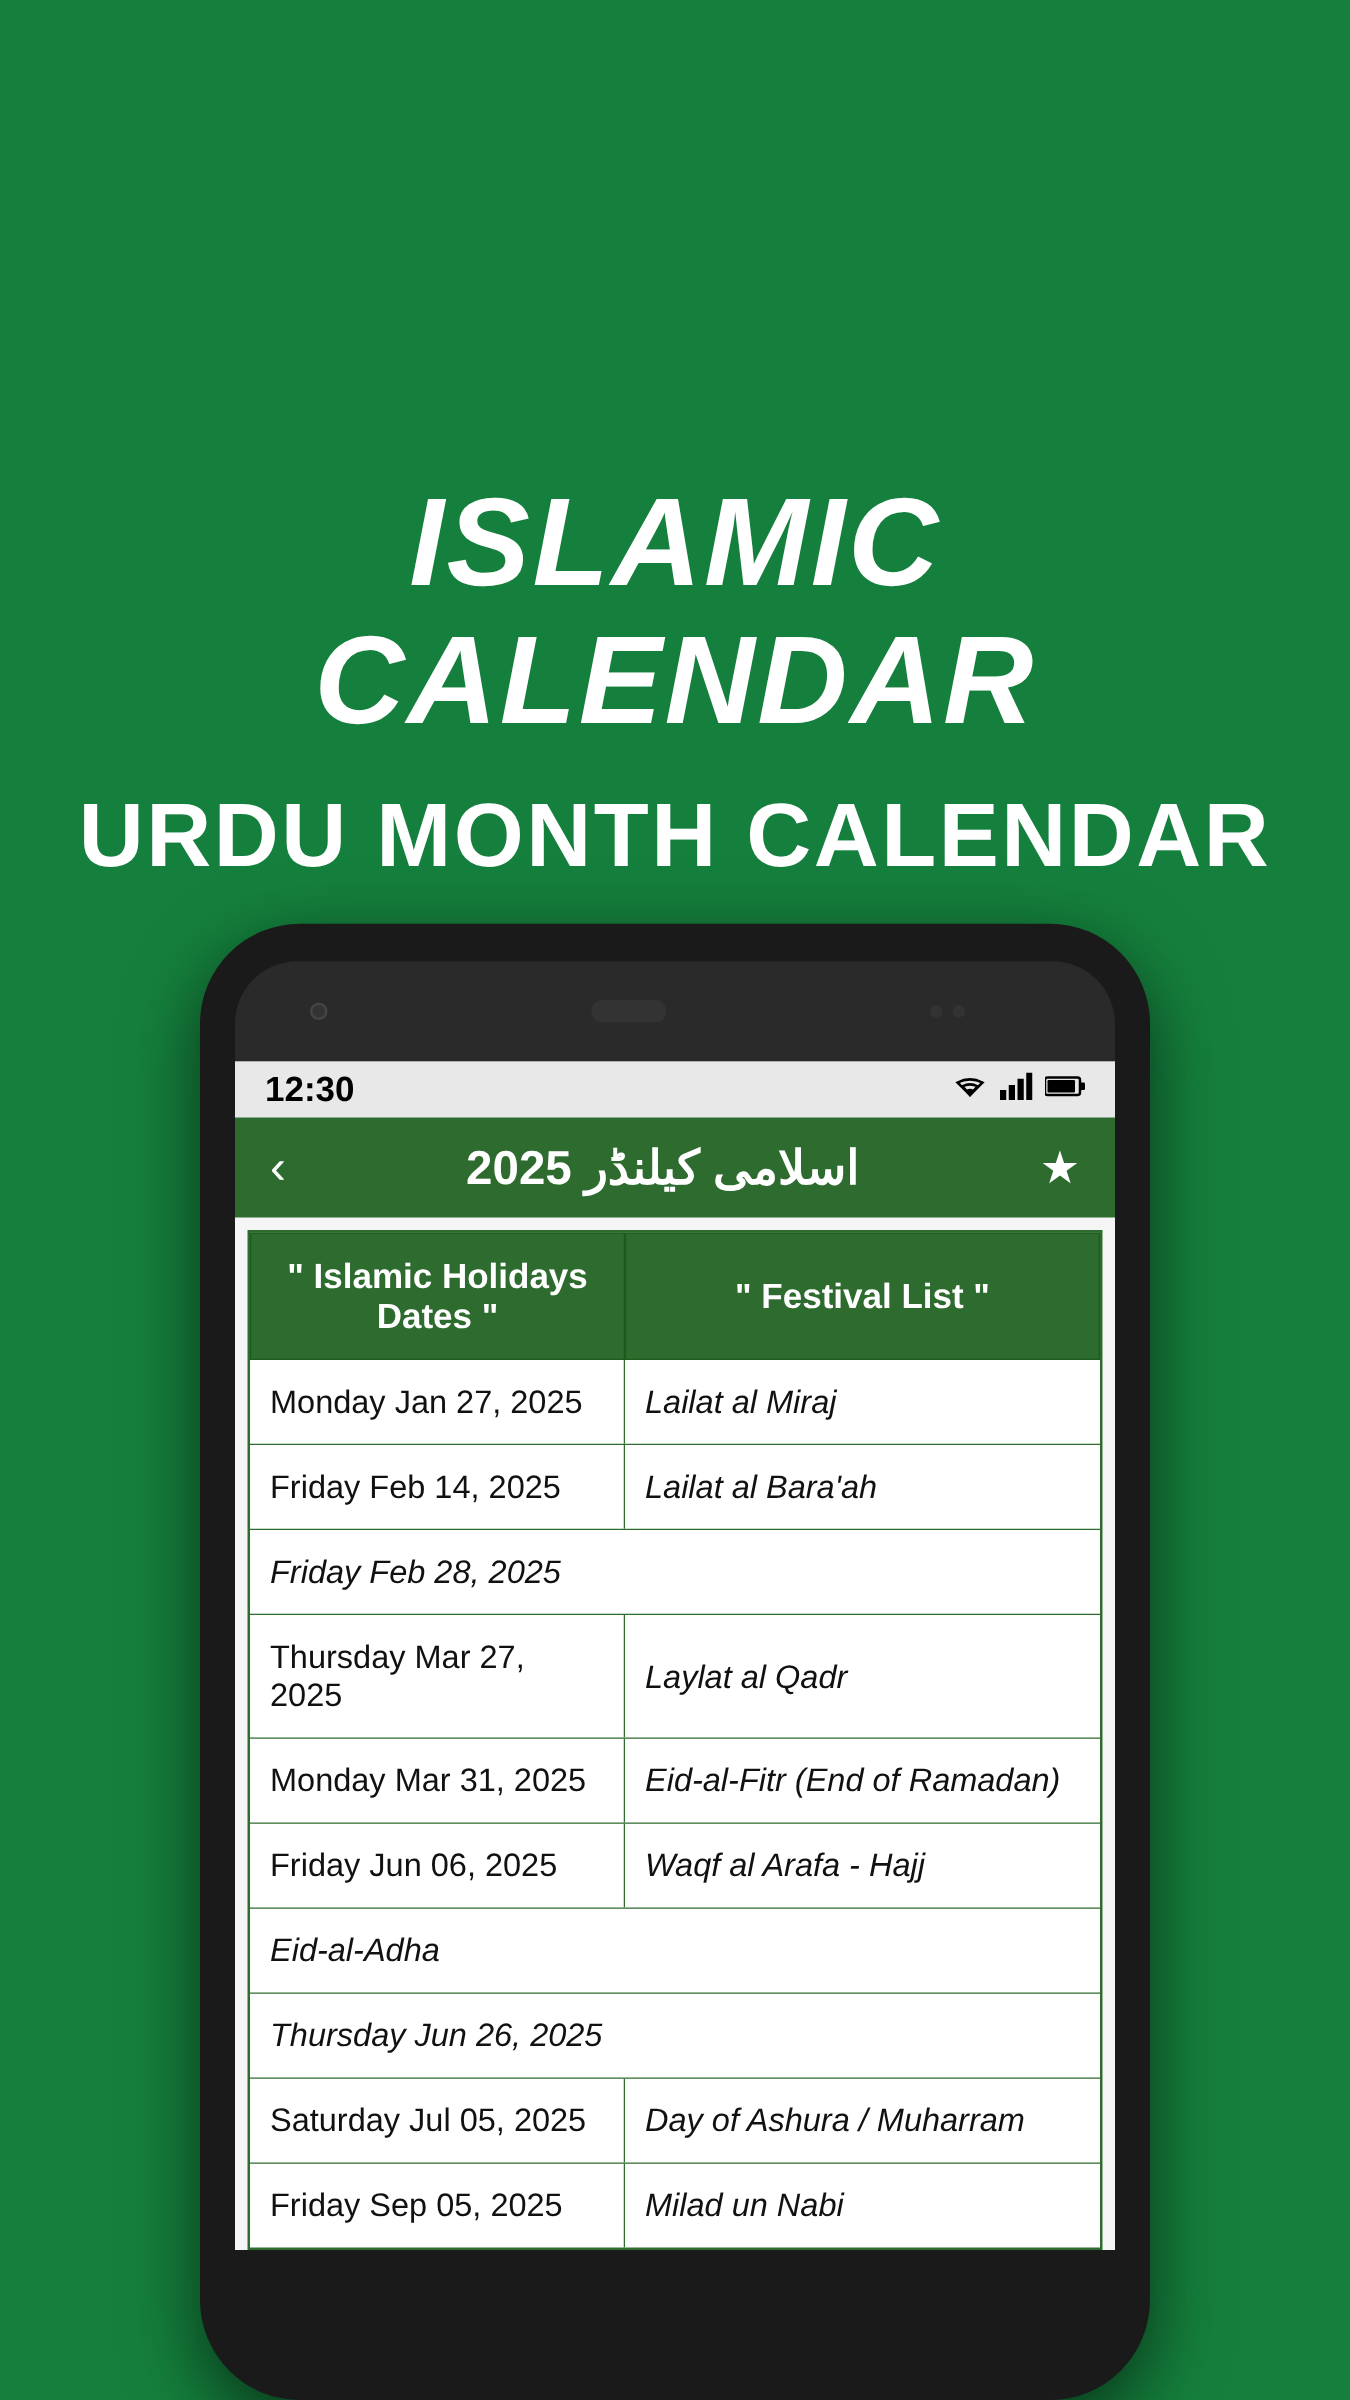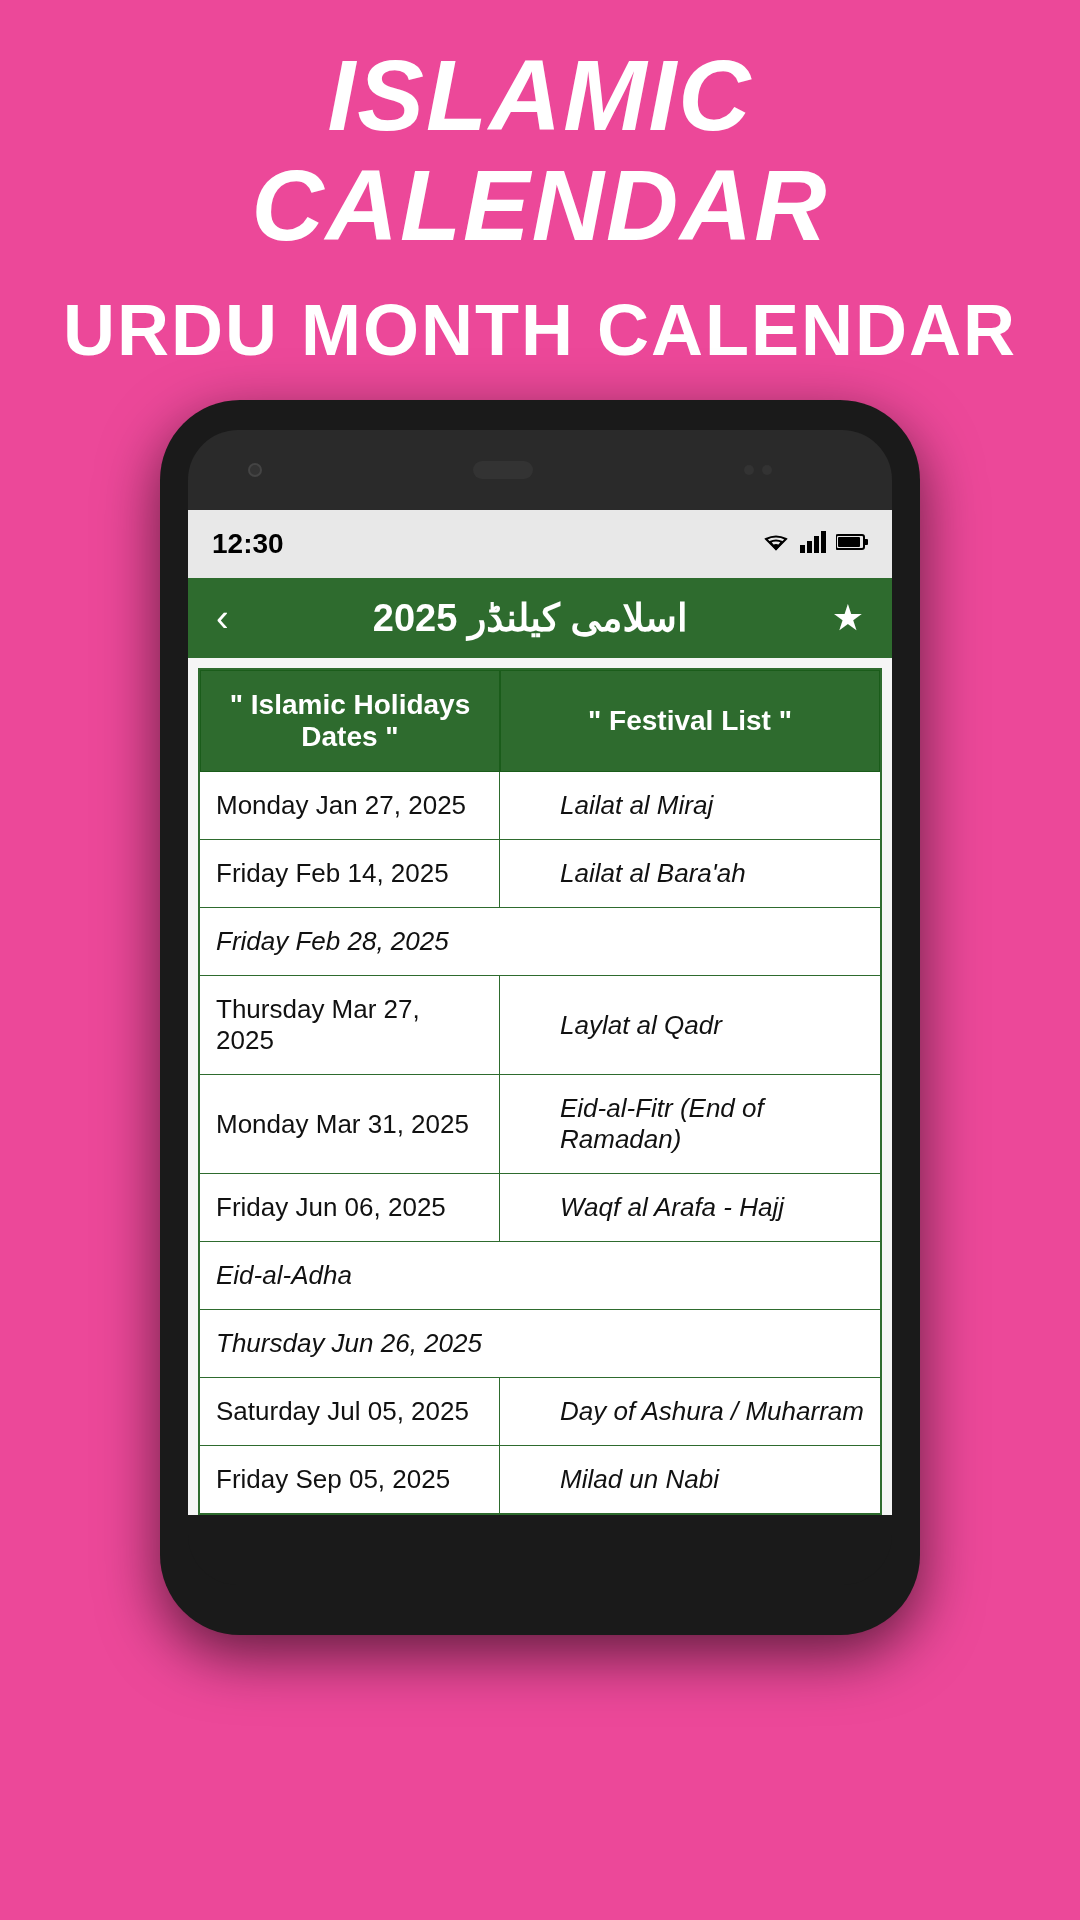--- a/index.html
+++ b/index.html
@@ -9,25 +9,26 @@
       width: 1080px;
       height: 1920px;
       background-color: #1a5c1a;
       font-family: Arial, sans-serif;
       overflow: hidden;
     }
 
     .bg-green {
       width: 100%;
       height: 100%;
-      background-color: #ec4899;
+      background-color: #15803d;
       position: relative;
       display: flex;
       flex-direction: column;
       align-items: center;
+      justify-content: flex-end;
     }
 
     .title-section {
       padding: 40px 60px 20px;
       text-align: center;
     }
 
     .title-line1 {
       font-size: 100px;
       font-weight: 900;
@@ -97,21 +98,21 @@
     .phone-dot {
       width: 10px;
       height: 10px;
       background: #333;
       border-radius: 50%;
     }
 
     
     .status-bar {
       background: #e8e8e8;
-      height: 68px;
+      height: 45px;
       display: flex;
       align-items: center;
       justify-content: space-between;
       padding: 0 24px;
     }
 
     .status-time {
       font-size: 28px;
       font-weight: bold;
       color: #000;
@@ -176,21 +177,20 @@
       justify-content: center;
     }
 
     .table-header-cell:first-child {
       flex: 0 0 300px;
     }
 
     .table-row {
       display: flex;
       border-bottom: 1px solid #2e6b2e;
-      gap: 44px;
     }
 
     .table-row:last-child {
       border-bottom: none;
     }
 
     .table-cell {
       padding: 18px 16px;
       font-size: 26px;
       color: #111;

